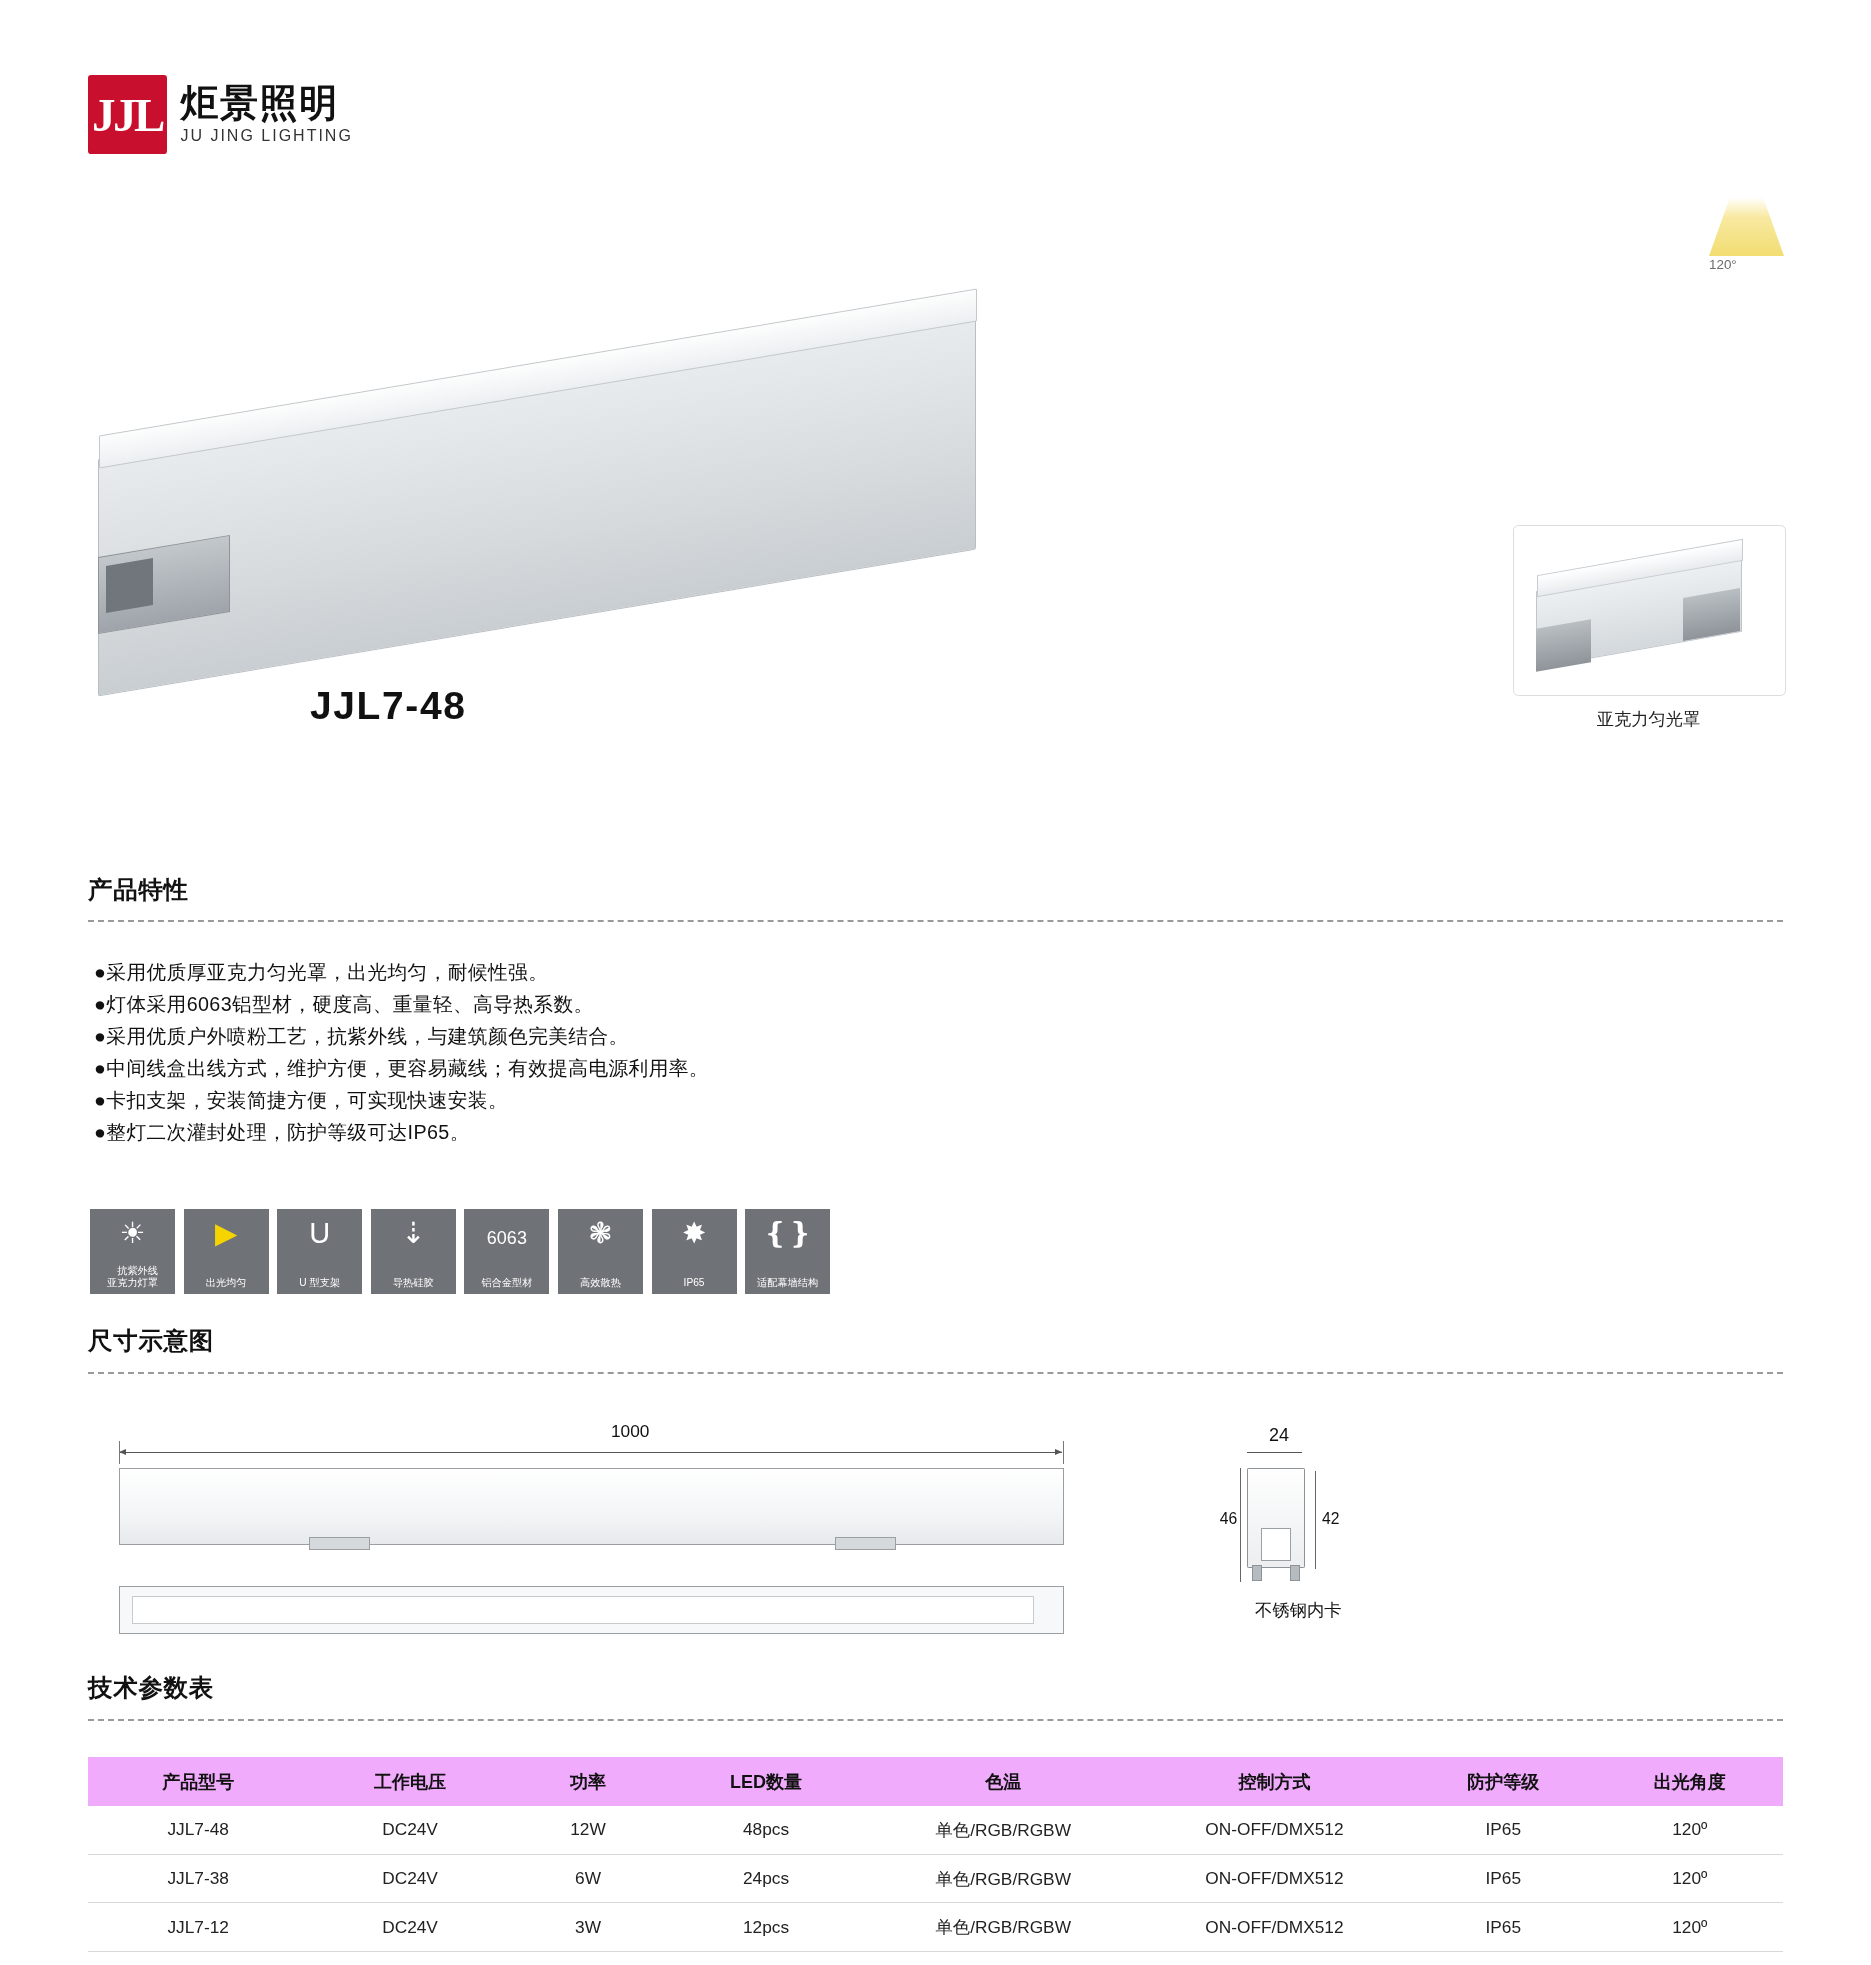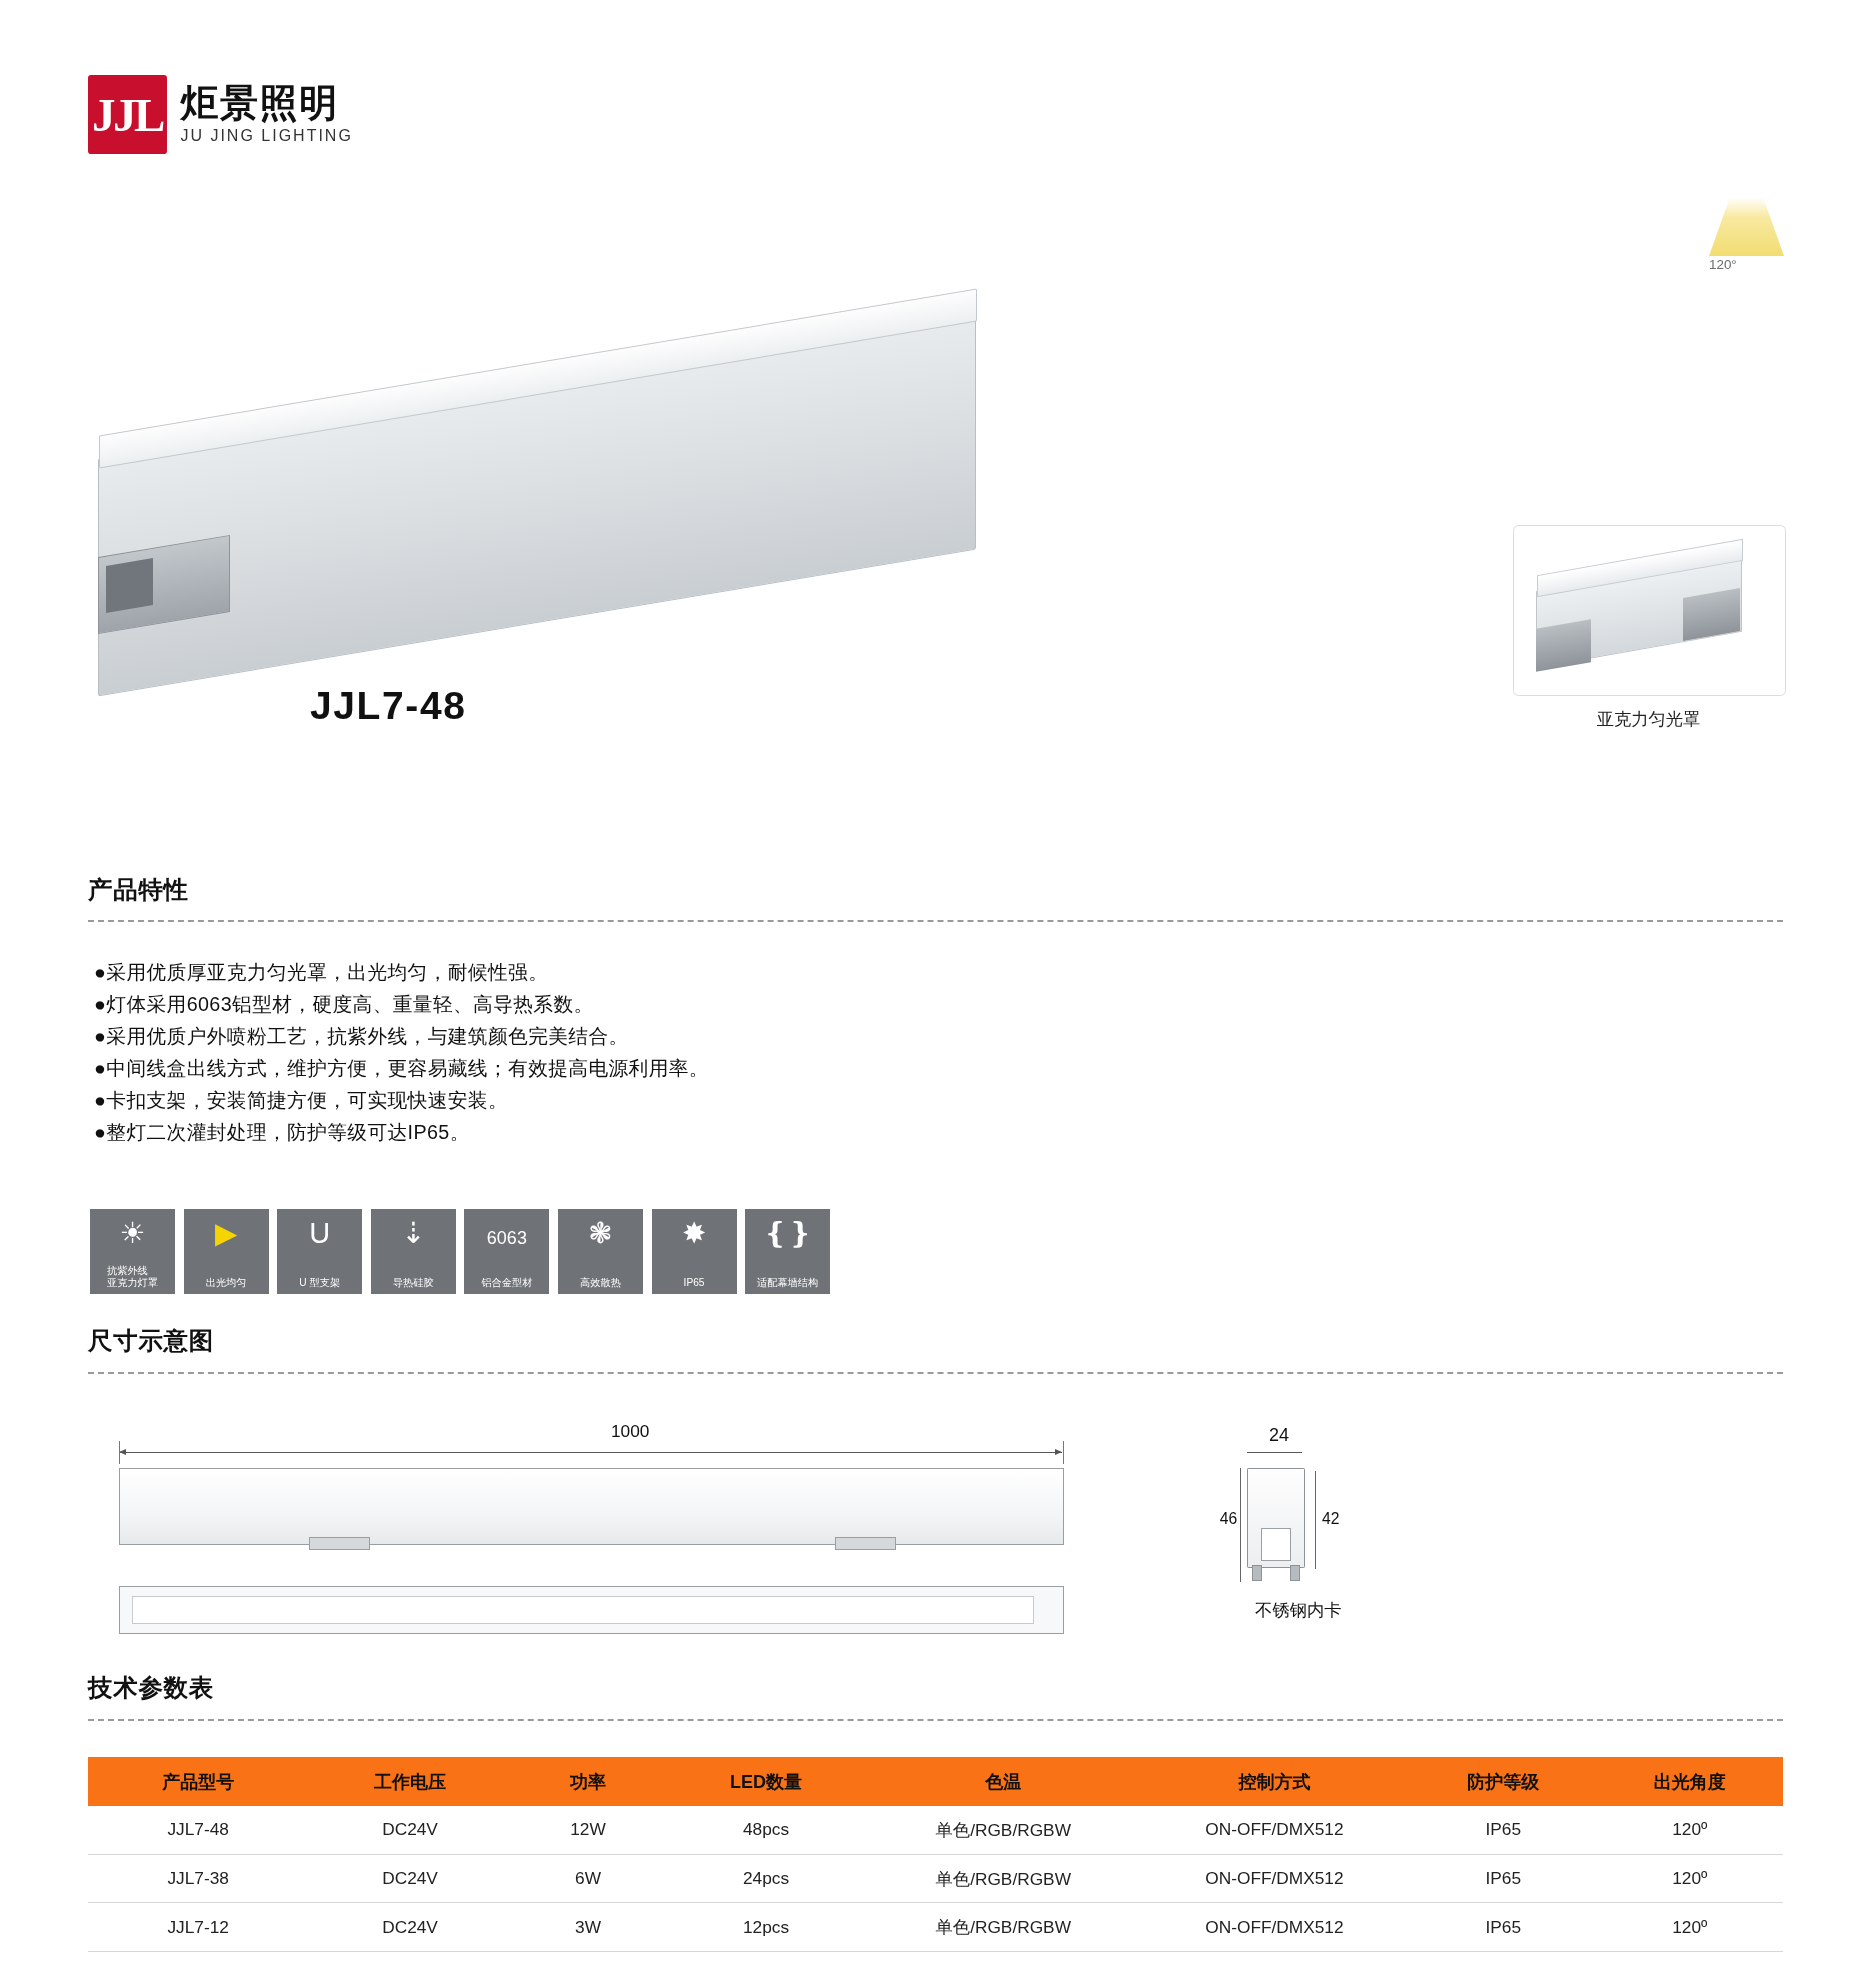--- a/index.html
+++ b/index.html
@@ -287,21 +287,21 @@
     text-align: center;
     color: #ffffff;
     font-size: 29px;
     line-height: 1;
   }
   .icon-cell .glyph.yellow { color: #f5d400; }
   .icon-cell .cap {
     color: #ffffff;
     font-size: 10.2px;
     line-height: 1.2;
-    text-align: left;
+    text-align: right;
     padding-bottom: 4.7px;
     white-space: pre-line;
   }
 
   
   .dim-wrap {
     position: absolute;
     left: 88px;
     top: 1417px;
     width: 1695px;
@@ -469,21 +469,21 @@
   
   .spec-table {
     position: absolute;
     left: 88px;
     top: 1757px;
     width: 1695px;
     border-collapse: collapse;
     table-layout: fixed;
   }
   .spec-table th {
-    background: #f97316;
+    background: #f0abfc;
     color: #111;
     font-size: 18px;
     font-weight: bold;
     padding: 12.6px 0;
     text-align: center;
     border: none;
   }
   .spec-table td {
     font-size: 17.3px;
     color: #222;

